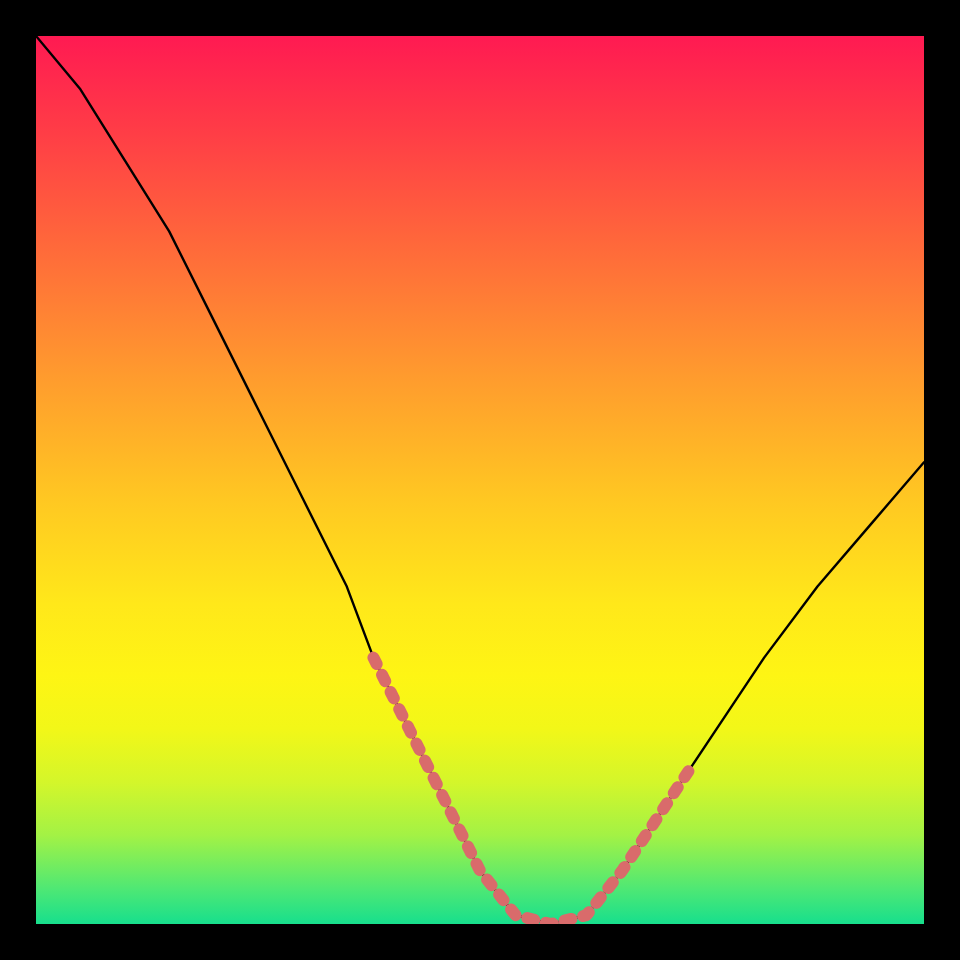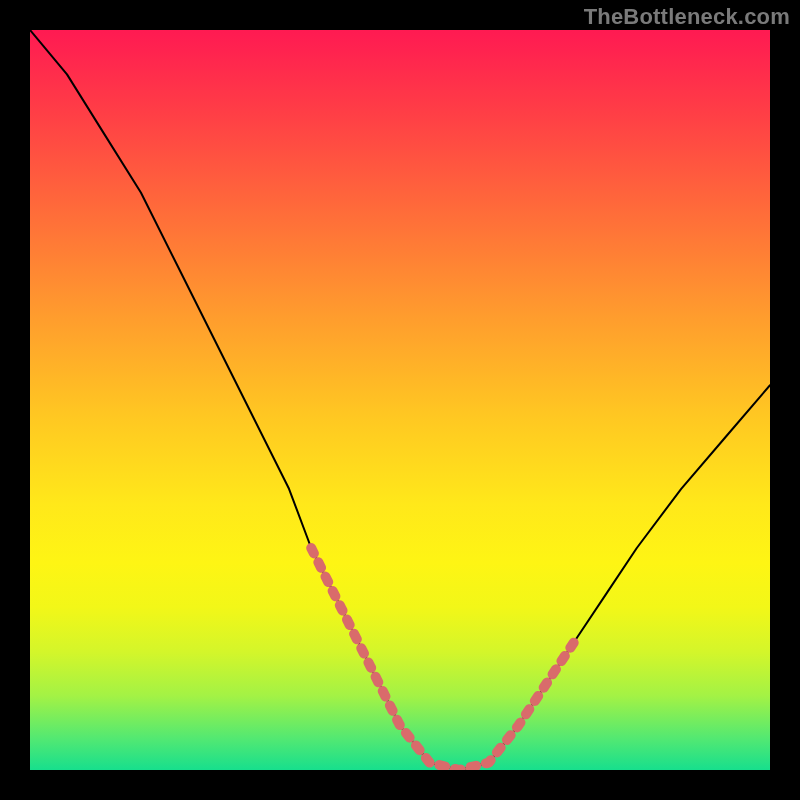--- a/index.html
+++ b/index.html
@@ -64,21 +64,20 @@
     stroke-width: 10;
     stroke-linecap: round;
     stroke-linejoin: round;
     stroke-dasharray: 6 10;
   }
 </style>
 </head>
 <body>
 
 <div class="frame">
-  <div class="watermark">TheBottleneck.com</div>
   <div class="plot">
     <div class="gradient"></div>
     <svg class="curve" viewBox="0 0 740 740" preserveAspectRatio="none">
       <path class="line" d="M0.0 0.0 L37.0 44.4 L74.0 103.6 L111.0 162.8 L148.0 236.8 L185.0 310.8 L222.0 384.8 L259.0 458.8 L281.2 518.0 L310.8 577.2 L340.4 636.4 L370.0 695.6 L399.6 732.6 L429.2 740.0 L458.8 732.6 L488.4 695.6 L518.0 651.2 L547.6 606.8 L577.2 562.4 L606.8 518.0 L651.2 458.8 L695.6 407.0 L740.0 355.2"></path>
       <path class="dots" d="M281.2 518.0 L310.8 577.2 L340.4 636.4 L370.0 695.6 L399.6 732.6 L429.2 740.0 L458.8 732.6 L488.4 695.6 L518.0 651.2 L547.6 606.8"></path>
     </svg>
   </div>
 </div>
 
 </body></html>

